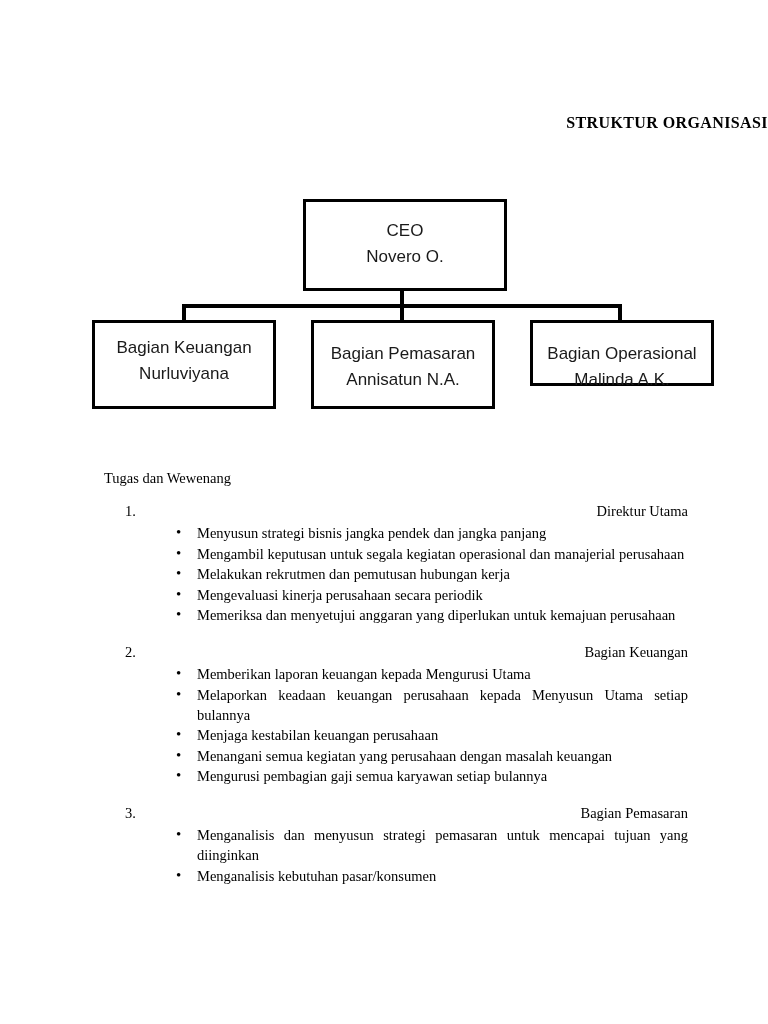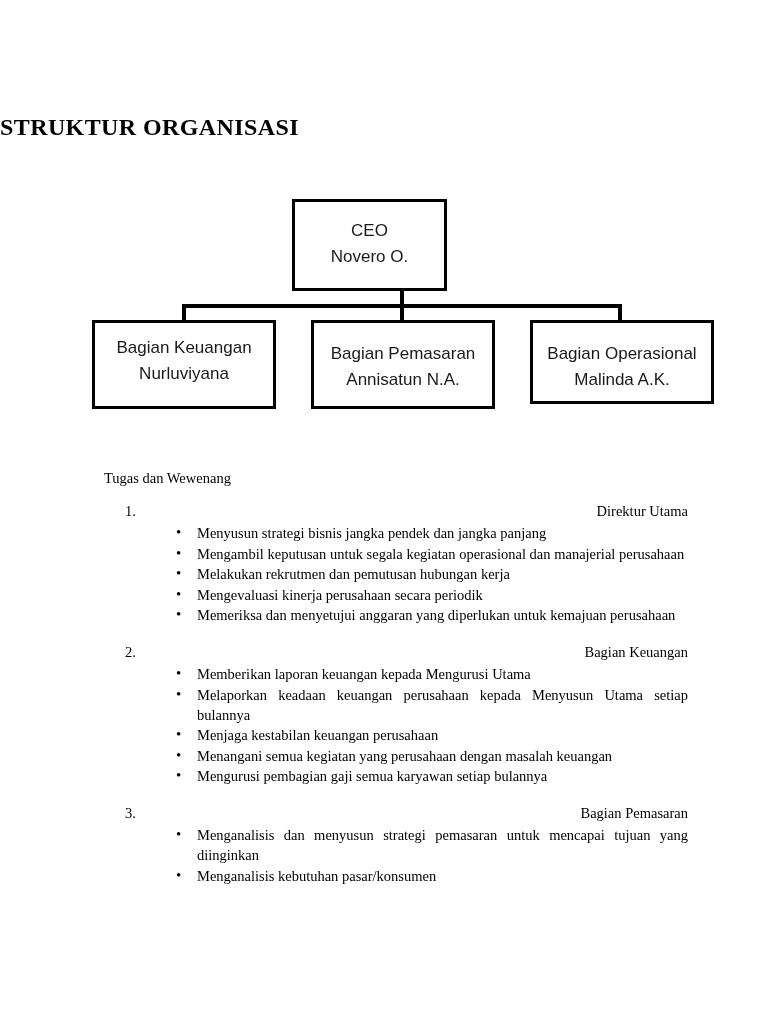--- a/index.html
+++ b/index.html
@@ -16,24 +16,24 @@
     color: #000000;
     overflow: hidden;
   }
 
   
   .doc-title {
     position: absolute;
     top: 114px;
     left: 0;
     width: 768px;
-    text-align: left;
+    text-align: right;
     font-family: "Liberation Serif", serif;
     font-weight: bold;
-    font-size: 24px;
+    font-size: 16px;
     letter-spacing: 0.4px;
   }
 
   
   .orgchart {
     position: absolute;
     top: 0;
     left: 0;
     width: 768px;
     height: 430px;
@@ -46,23 +46,23 @@
     font-family: "Liberation Sans", sans-serif;
     font-size: 17px;
     line-height: 1.55;
     text-align: center;
     color: #1a1a1a;
   }
   .node .line1,
   .node .line2 { display: block; white-space: nowrap; }
 
   .node-ceo {
-    left: 292px;
+    left: 303px;
     top: 199px;
-    width: 155px;
+    width: 204px;
     height: 92px;
     padding-top: 16px;
   }
   .node-keuangan {
     left: 92px;
     top: 320px;
     width: 184px;
     height: 89px;
     padding-top: 12px;
   }
@@ -70,21 +70,21 @@
     left: 311px;
     top: 320px;
     width: 184px;
     height: 89px;
     padding-top: 18px;
   }
   .node-operasional {
     left: 530px;
     top: 320px;
     width: 184px;
-    height: 84px;
+    height: 66px;
     padding-top: 18px;
   }
 
   .conn {
     position: absolute;
     background: #000000;
   }
   
   .conn-stem   { left: 400px; top: 291px; width: 4px;  height: 29px; }
   

